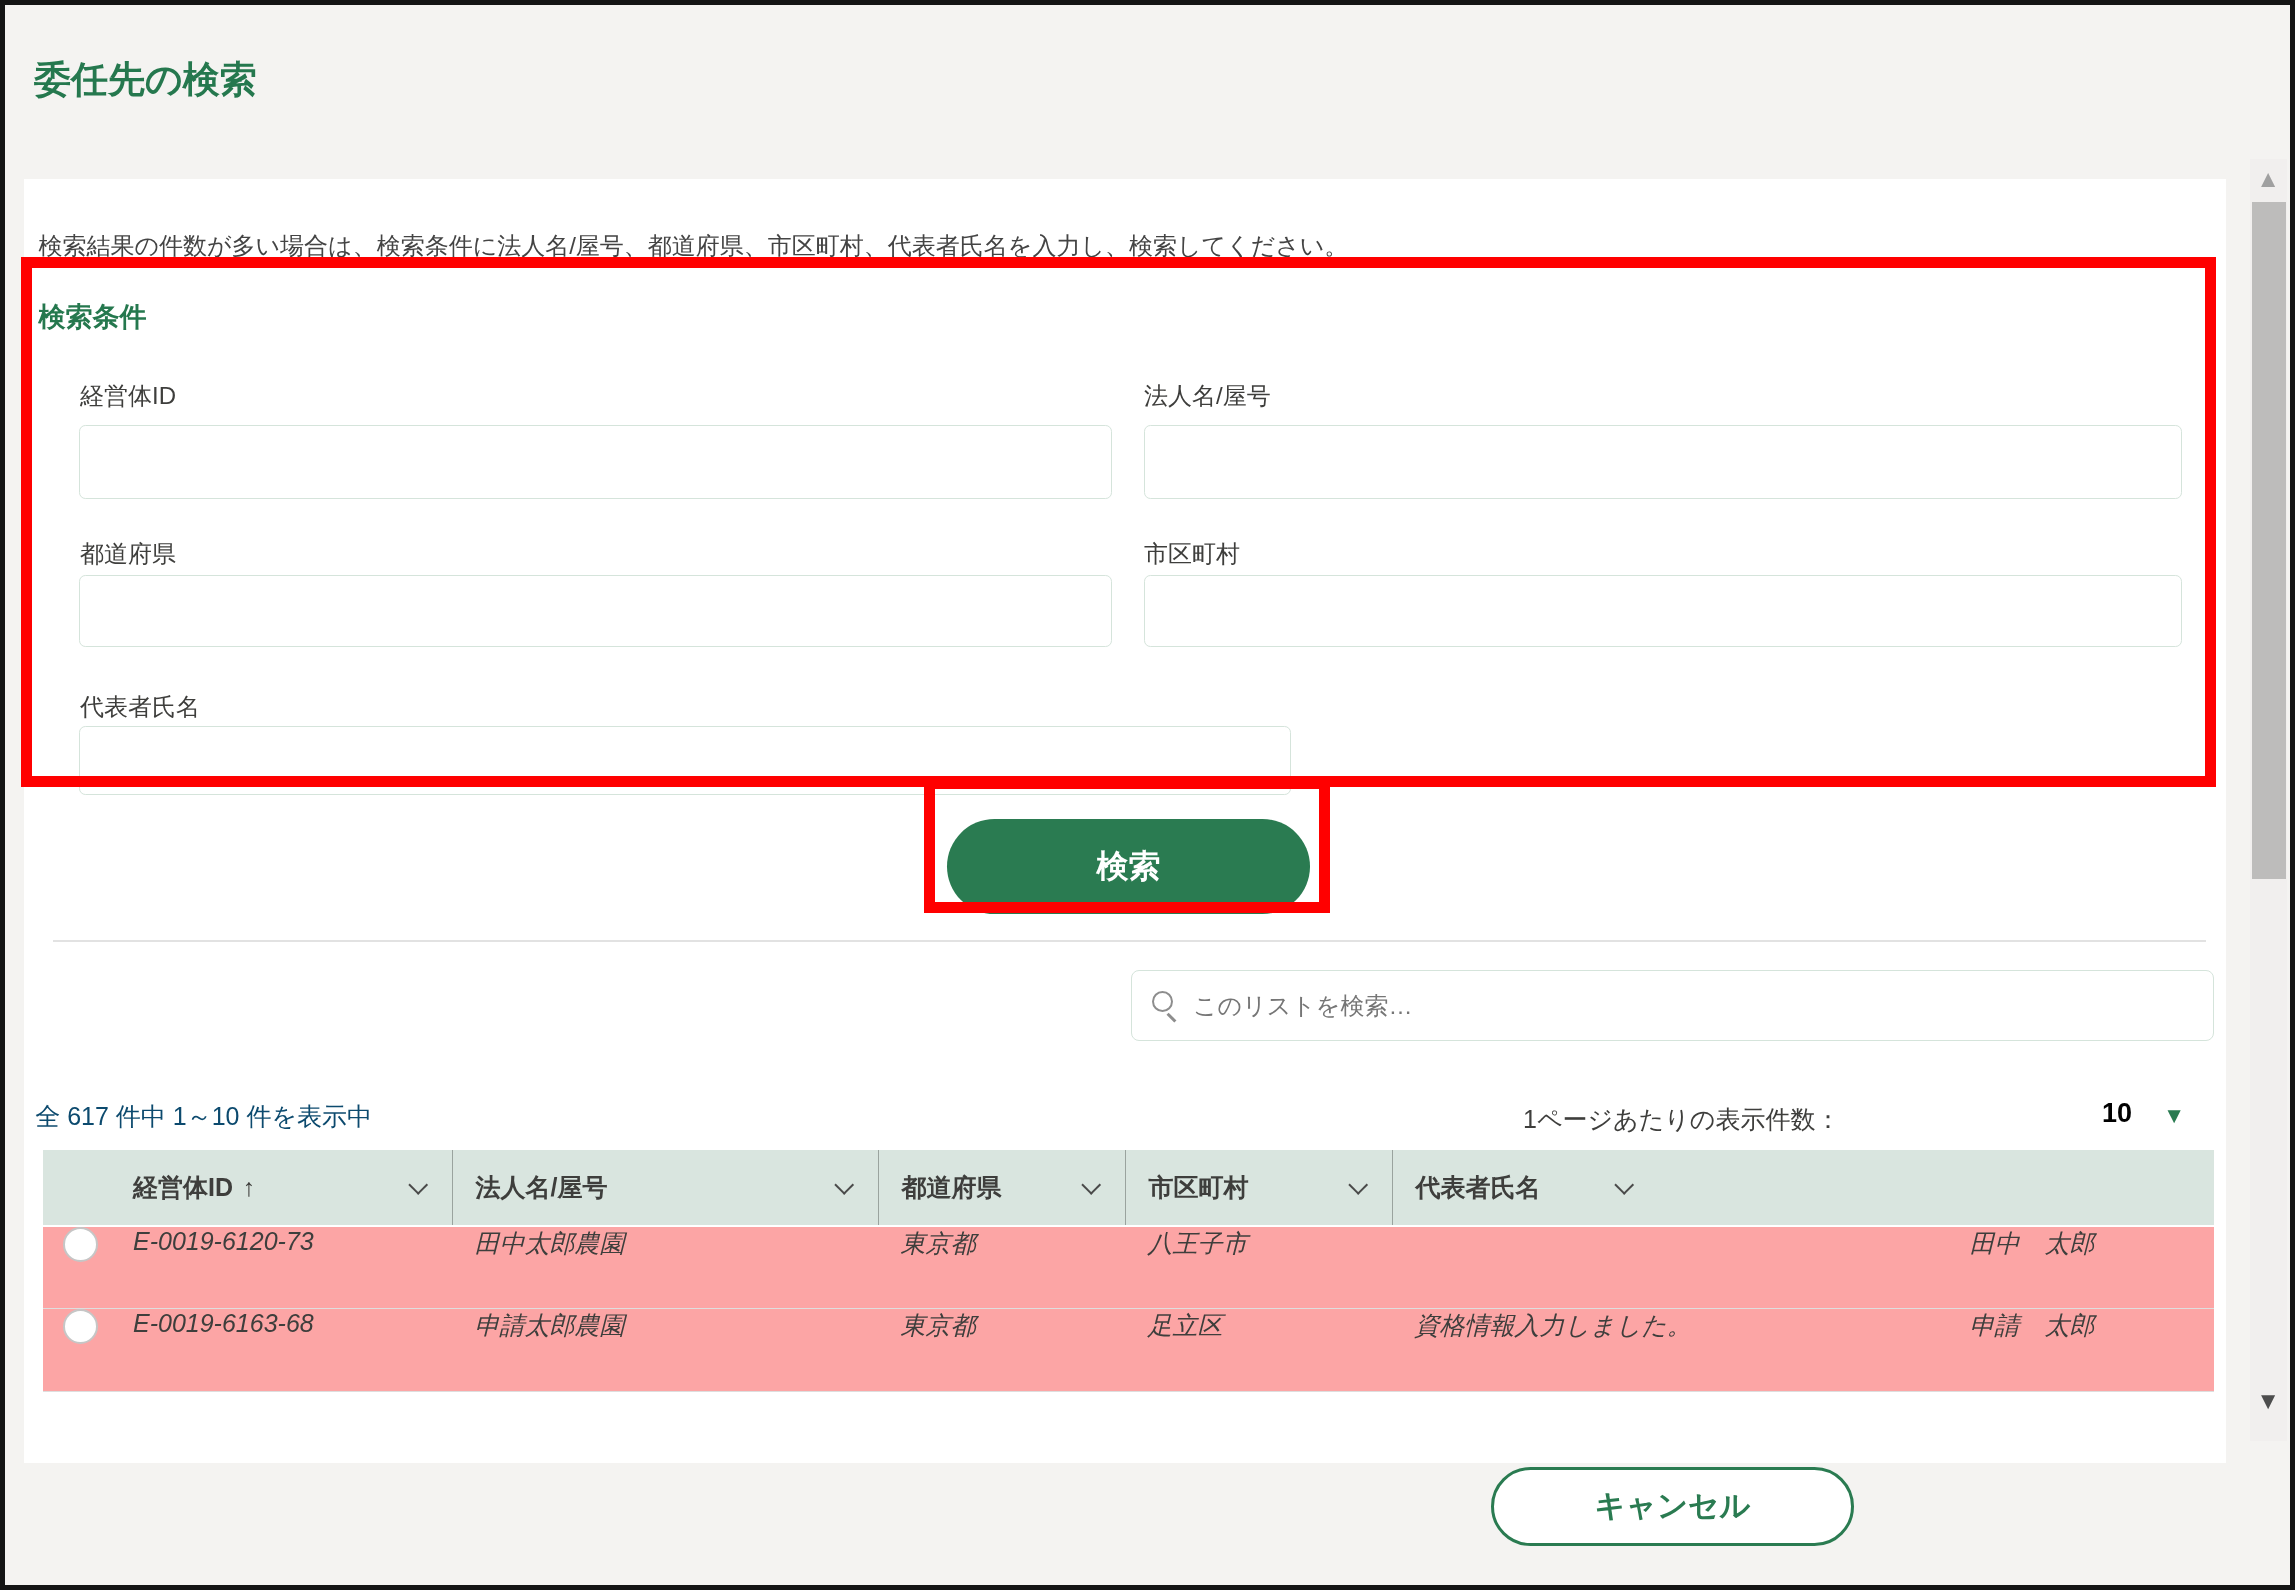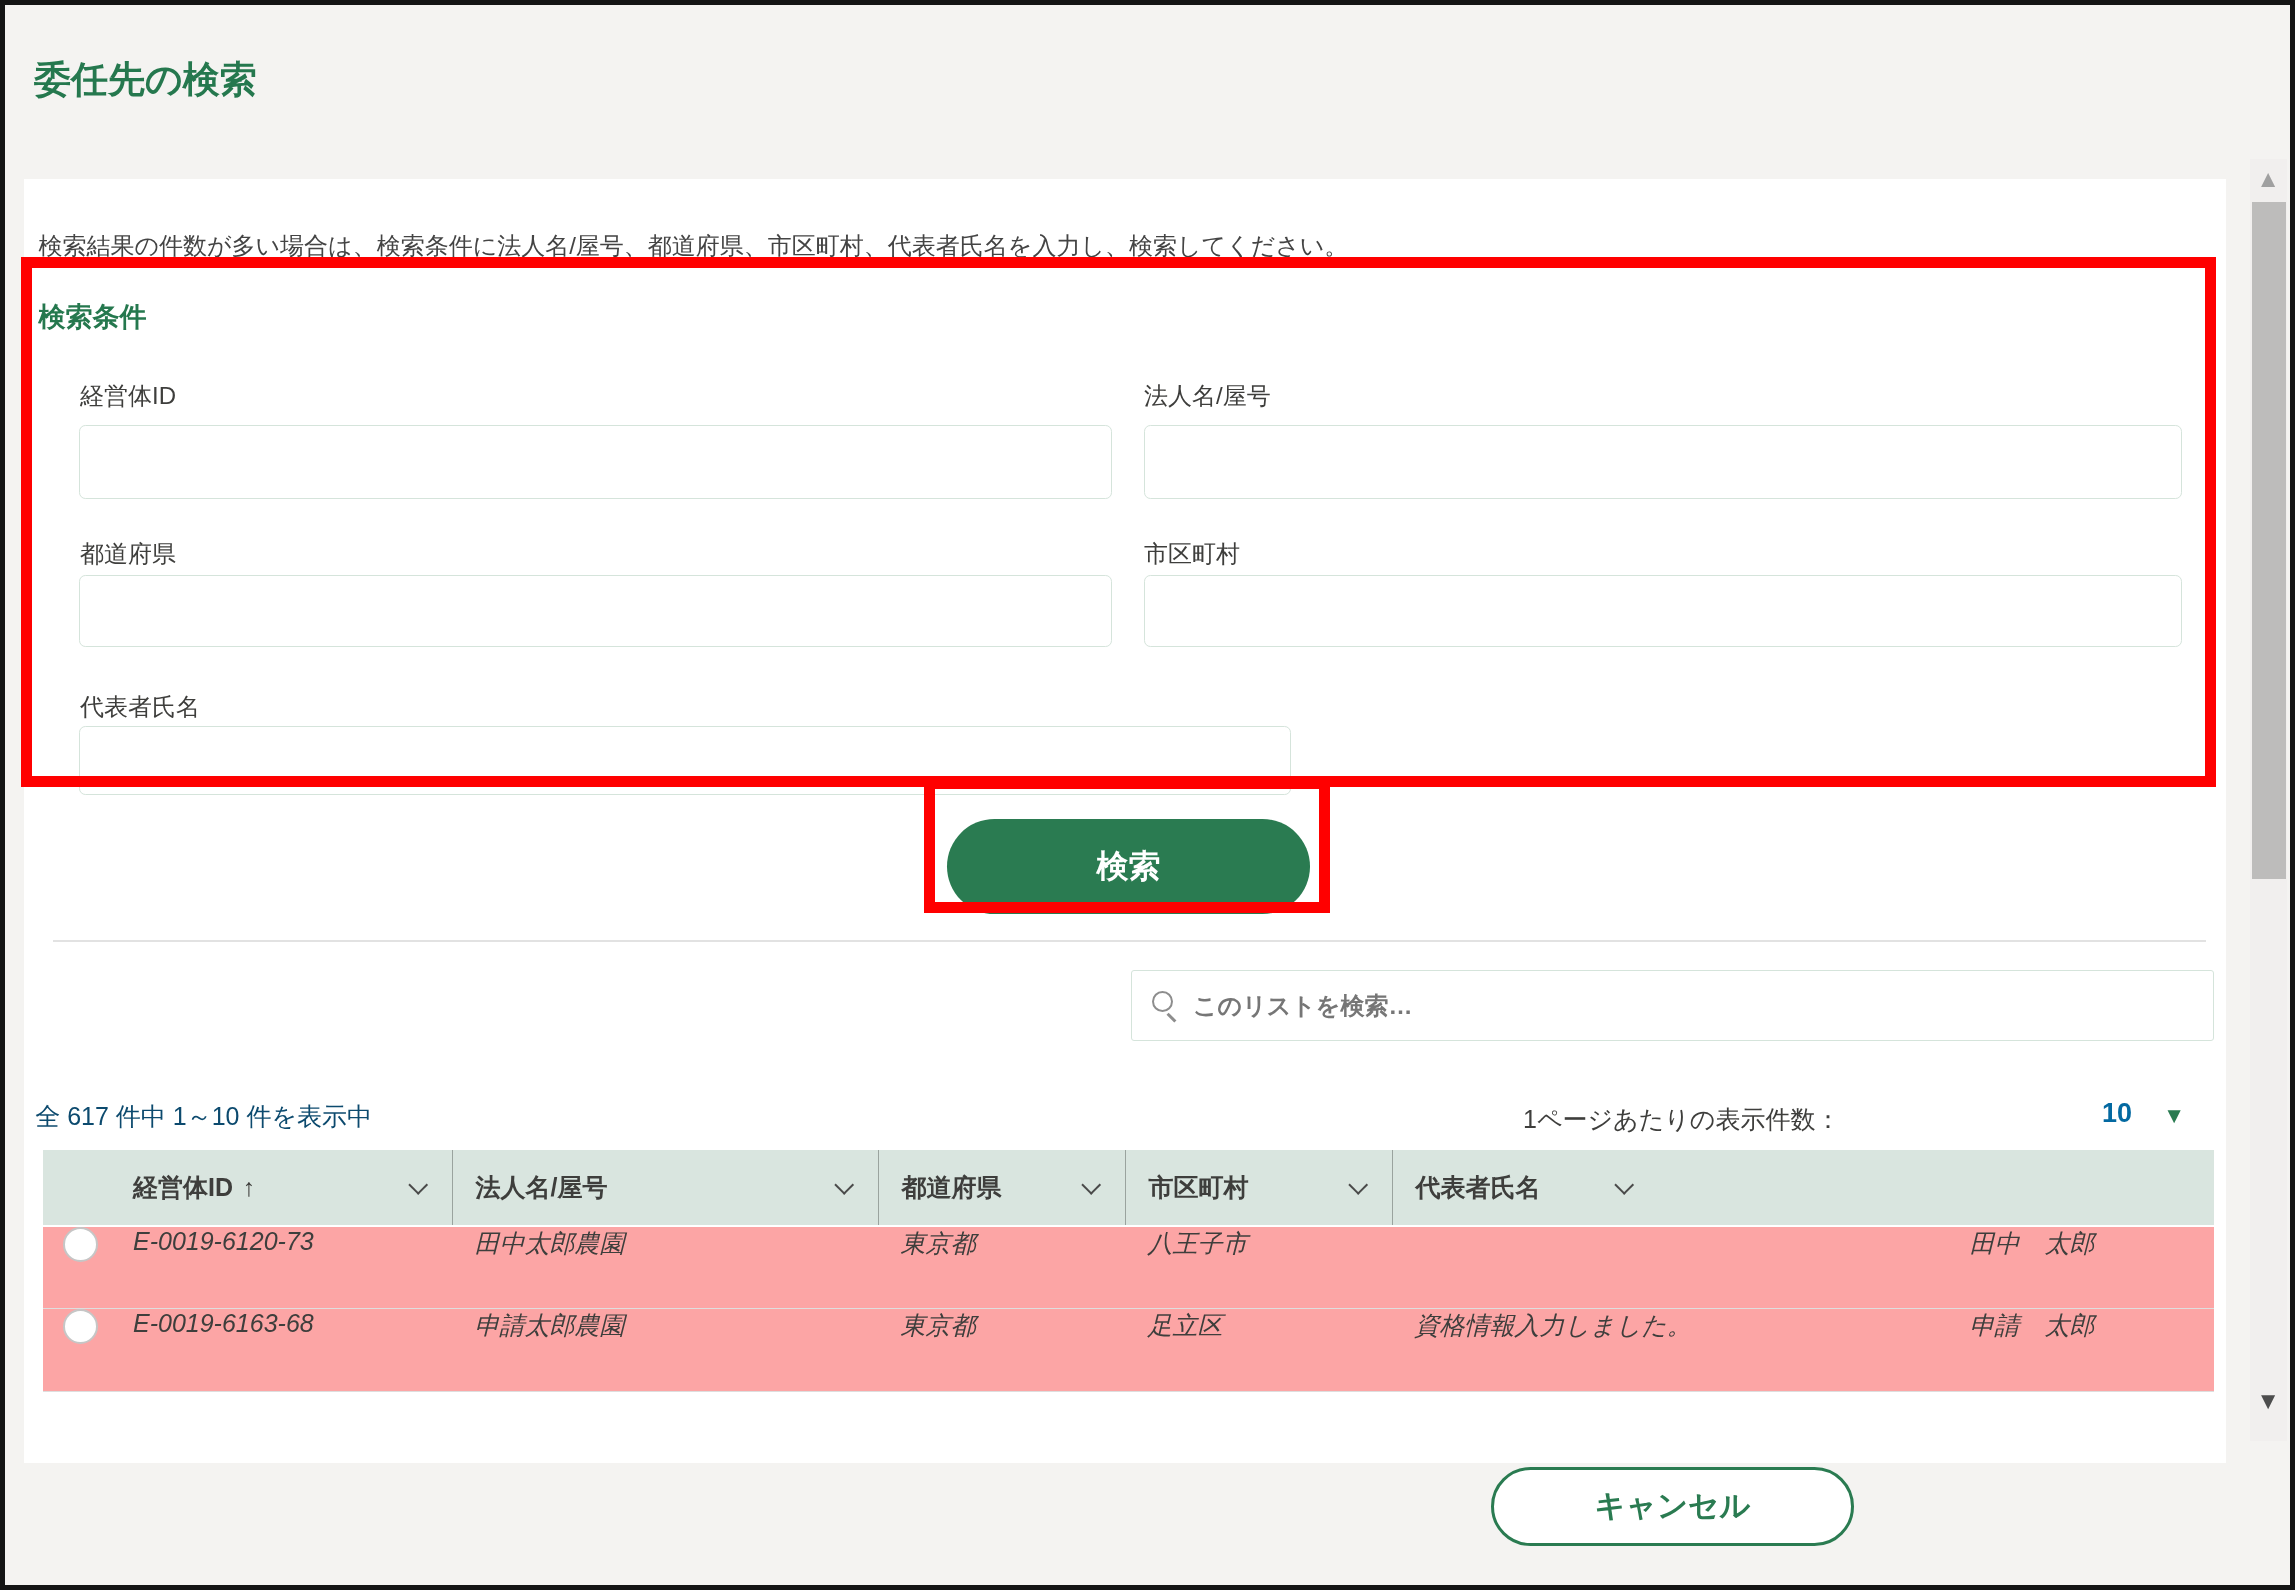--- a/index.html
+++ b/index.html
@@ -20,31 +20,31 @@
   .tbox { background:#fff; border:1.6px solid #d5e4db; border-radius:6.4px; font-size:24px;
           color:#3e3e3c; padding:0 17.7px; outline:none; }
 
   .search-btn { left:923px; top:640px; width:363px; height:95px; border-radius:48px;
                 background:#2a7b51; color:#ffffff; font-size:32px; font-weight:700;
                 border:none; display:flex; align-items:center; justify-content:center; cursor:pointer; }
 
   .divider { left:29px; top:761px; width:2153px; height:1.6px; background:#e2e2e2; }
 
   .list-search { left:1107px; top:791px; width:1083px; height:71px; }
-  .list-search input { width:100%; height:100%; border:1.6px solid #d5e4db; border-radius:3px;
-                       font-size:24px; color:#be185d; padding:0 17.7px 0 61px; outline:none;font-weight:bold; }
+  .list-search input { width:100%; height:100%; border:1.6px solid #d5e4db; border-radius:8px;
+                       font-size:24px; color:#be185d; padding:0 17.7px 0 61px; outline:none; }
   .list-search input::placeholder { color:#767676; opacity:1; }
   .mag { position:absolute; left:21px; top:21px; width:21px; height:21px;
          border:2.4px solid #8d8d8d; border-radius:50%; }
   .mag::after { content:""; position:absolute; left:16px; top:19px; width:3.2px; height:11.2px;
                 background:#8d8d8d; transform:rotate(-45deg); }
 
   .count-text { left:11.2px; top:921px; font-size:25px; color:#0c4a6e; }
   .perpage-label { left:1499px; top:924px; font-size:25px; color:#3e3e3c; }
-  .perpage-value { left:2078px; top:919px; font-size:27px; font-weight:700; color:#0369a1; cursor:pointer; }
+  .perpage-value { left:2078px; top:919px; font-size:27px; font-weight:700; color:#000000; cursor:pointer; }
   .perpage-caret { left:2139px; top:924px; font-size:22.5px; color:#2a7b51; cursor:pointer; }
 
   .thead { left:19px; top:971px; width:2171px; height:75px; background:#d9e5df;
            display:flex; align-items:stretch; font-weight:700; font-size:25px; color:#3e3e3c; }
   .th { display:flex; align-items:center; padding-left:22.5px; }
   .th + .th { border-left:1.6px solid #9aa39e; }
   .th.first { padding-left:90px; }
   .chev { width:14.4px; height:14.4px; border-right:2.4px solid #4a4a4a; border-bottom:2.4px solid #4a4a4a;
           transform:rotate(45deg); margin:0 27px 4.8px auto; flex:none; cursor:pointer; }
   .sort-arrow { margin-left:9.6px; font-weight:700; }

